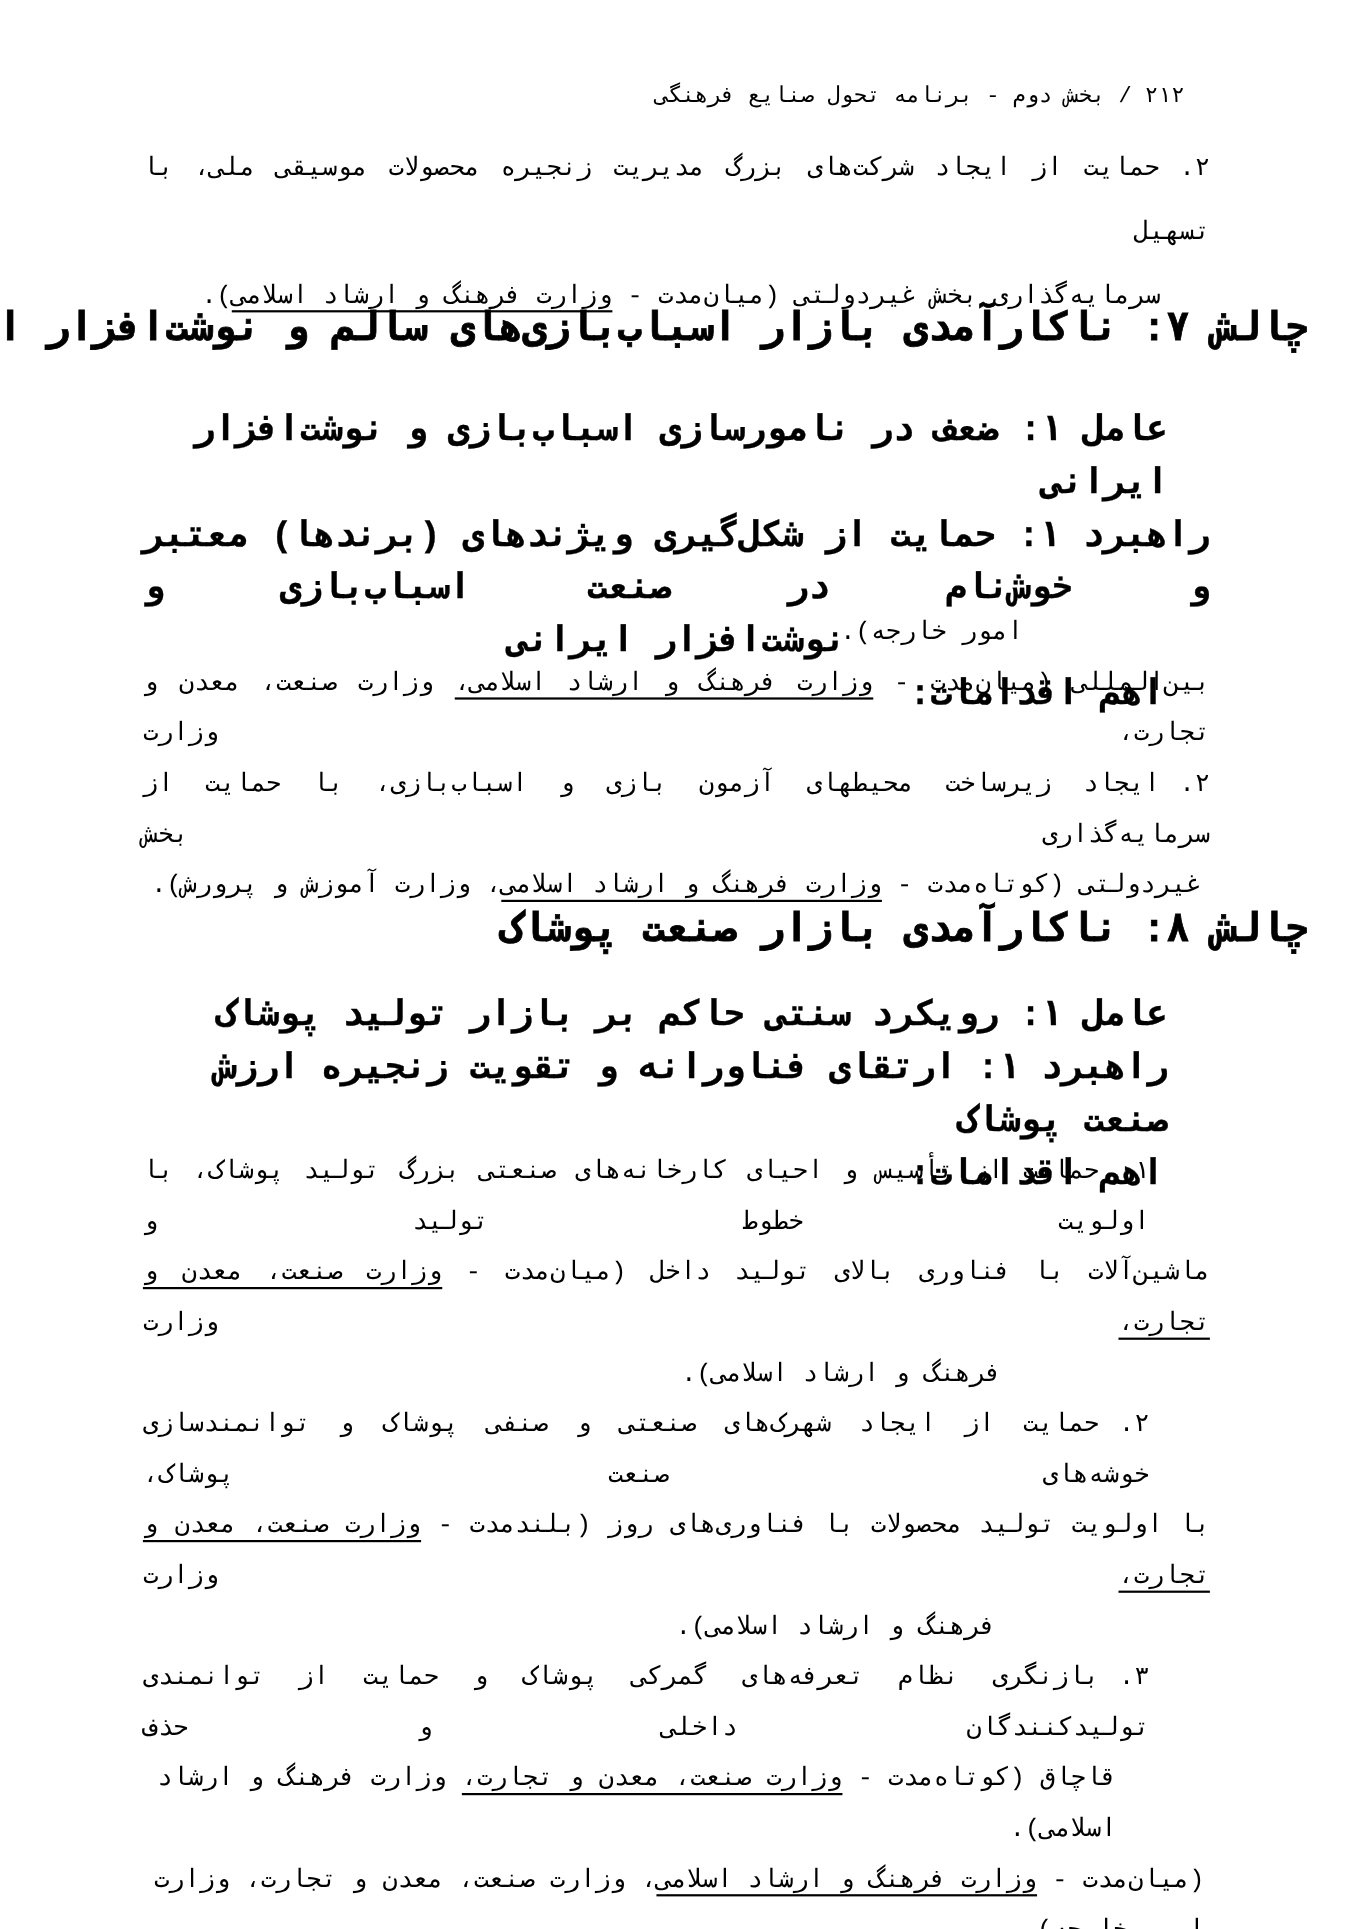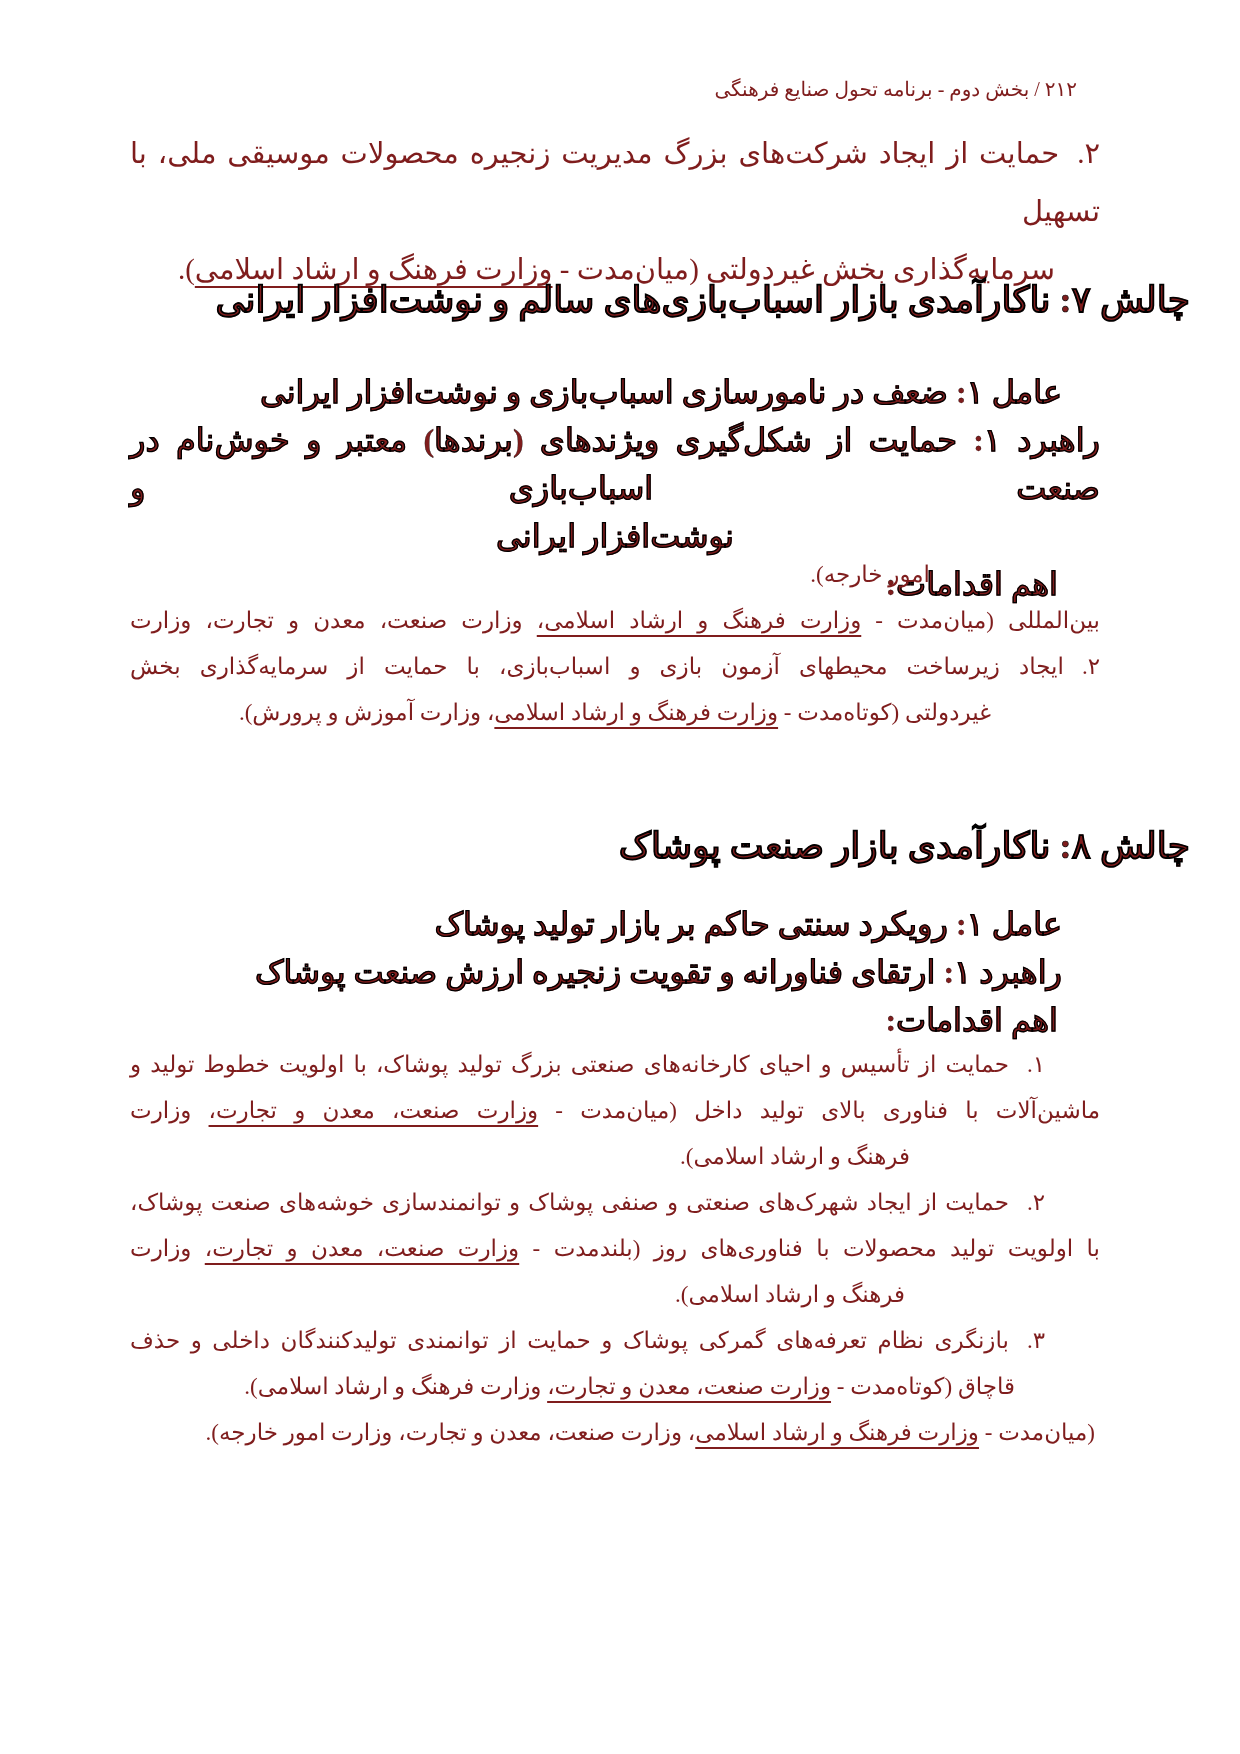--- a/index.html
+++ b/index.html
@@ -1,34 +1,34 @@
 <!DOCTYPE html>
 <html lang="fa" dir="rtl"><head>
 <meta charset="utf-8">
 <style>
   html,body{margin:0;padding:0;background:#e8e8e8;}
   .page{
     position:relative;width:1240px;height:1754px;margin:0 auto;
-    background:#ffffff;color:#7f1d1d;direction:rtl;
-    font-family:Liberation Serif, serif;overflow:hidden;
+    background:#ffffff;color:#000000;direction:rtl;
+    font-family:Liberation Mono, monospace;overflow:hidden;
   }
   .abs{position:absolute;left:130px;right:140px;}
   .page-header{
     position:absolute;top:74px;right:163px;
     font-size:20px;line-height:30px;
   }
   .challenge-title{
     position:absolute;left:50px;right:50px;text-align:right;
     font-size:36px;font-weight:bold;line-height:96px;white-space:nowrap;
     -webkit-text-stroke:0.7px #000;
   }
   .title-7{top:252px;}
   .title-8{top:798px;}
   .intro{top:124px;}
-  .intro .ln{line-height:58px;font-size:29px;}
+  .intro .ln{line-height:58px;font-size:23px;}
   .subs .ln{line-height:48px;font-size:32px;font-weight:bold;-webkit-text-stroke:0.3px #000;}
   .subs-0{top:368px;}
   .subs-1{top:900px;}
   .items .ln{line-height:46px;font-size:23px;}
   .items-0{top:552px;}
   .items-1{top:1042px;}
   .ln.j{text-align:justify;text-align-last:justify;}
   .ln.r{text-align:right;}
   .ln.c{text-align:center;}
   .mk{padding-left:18px;}

